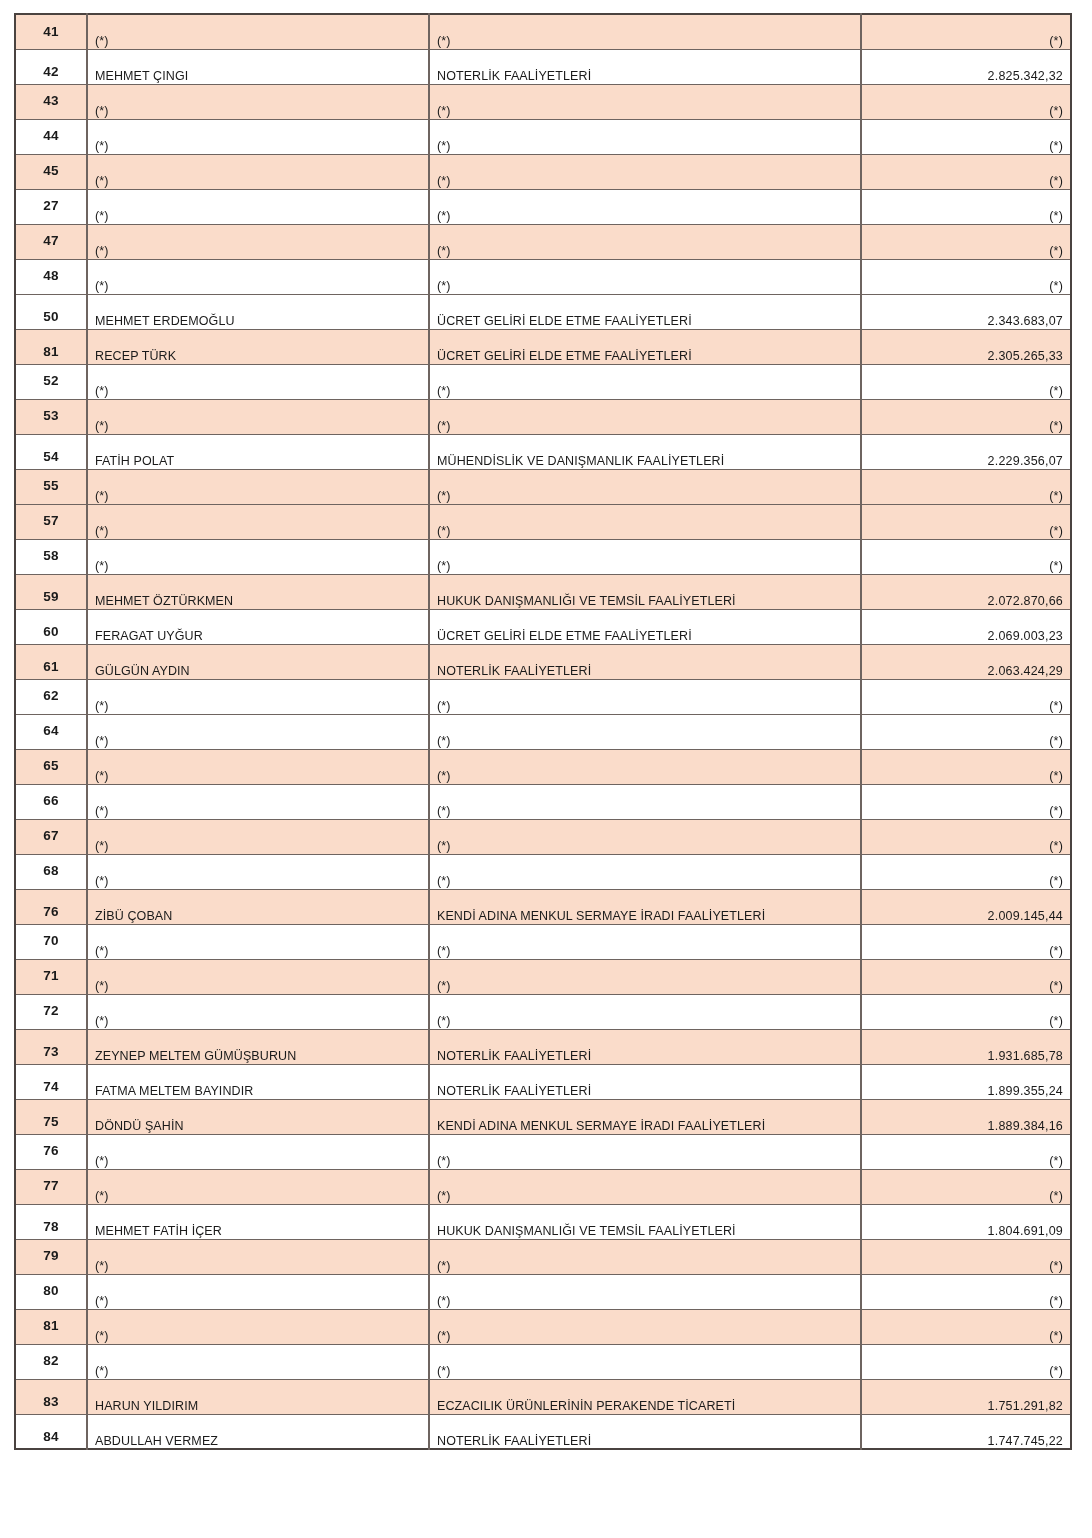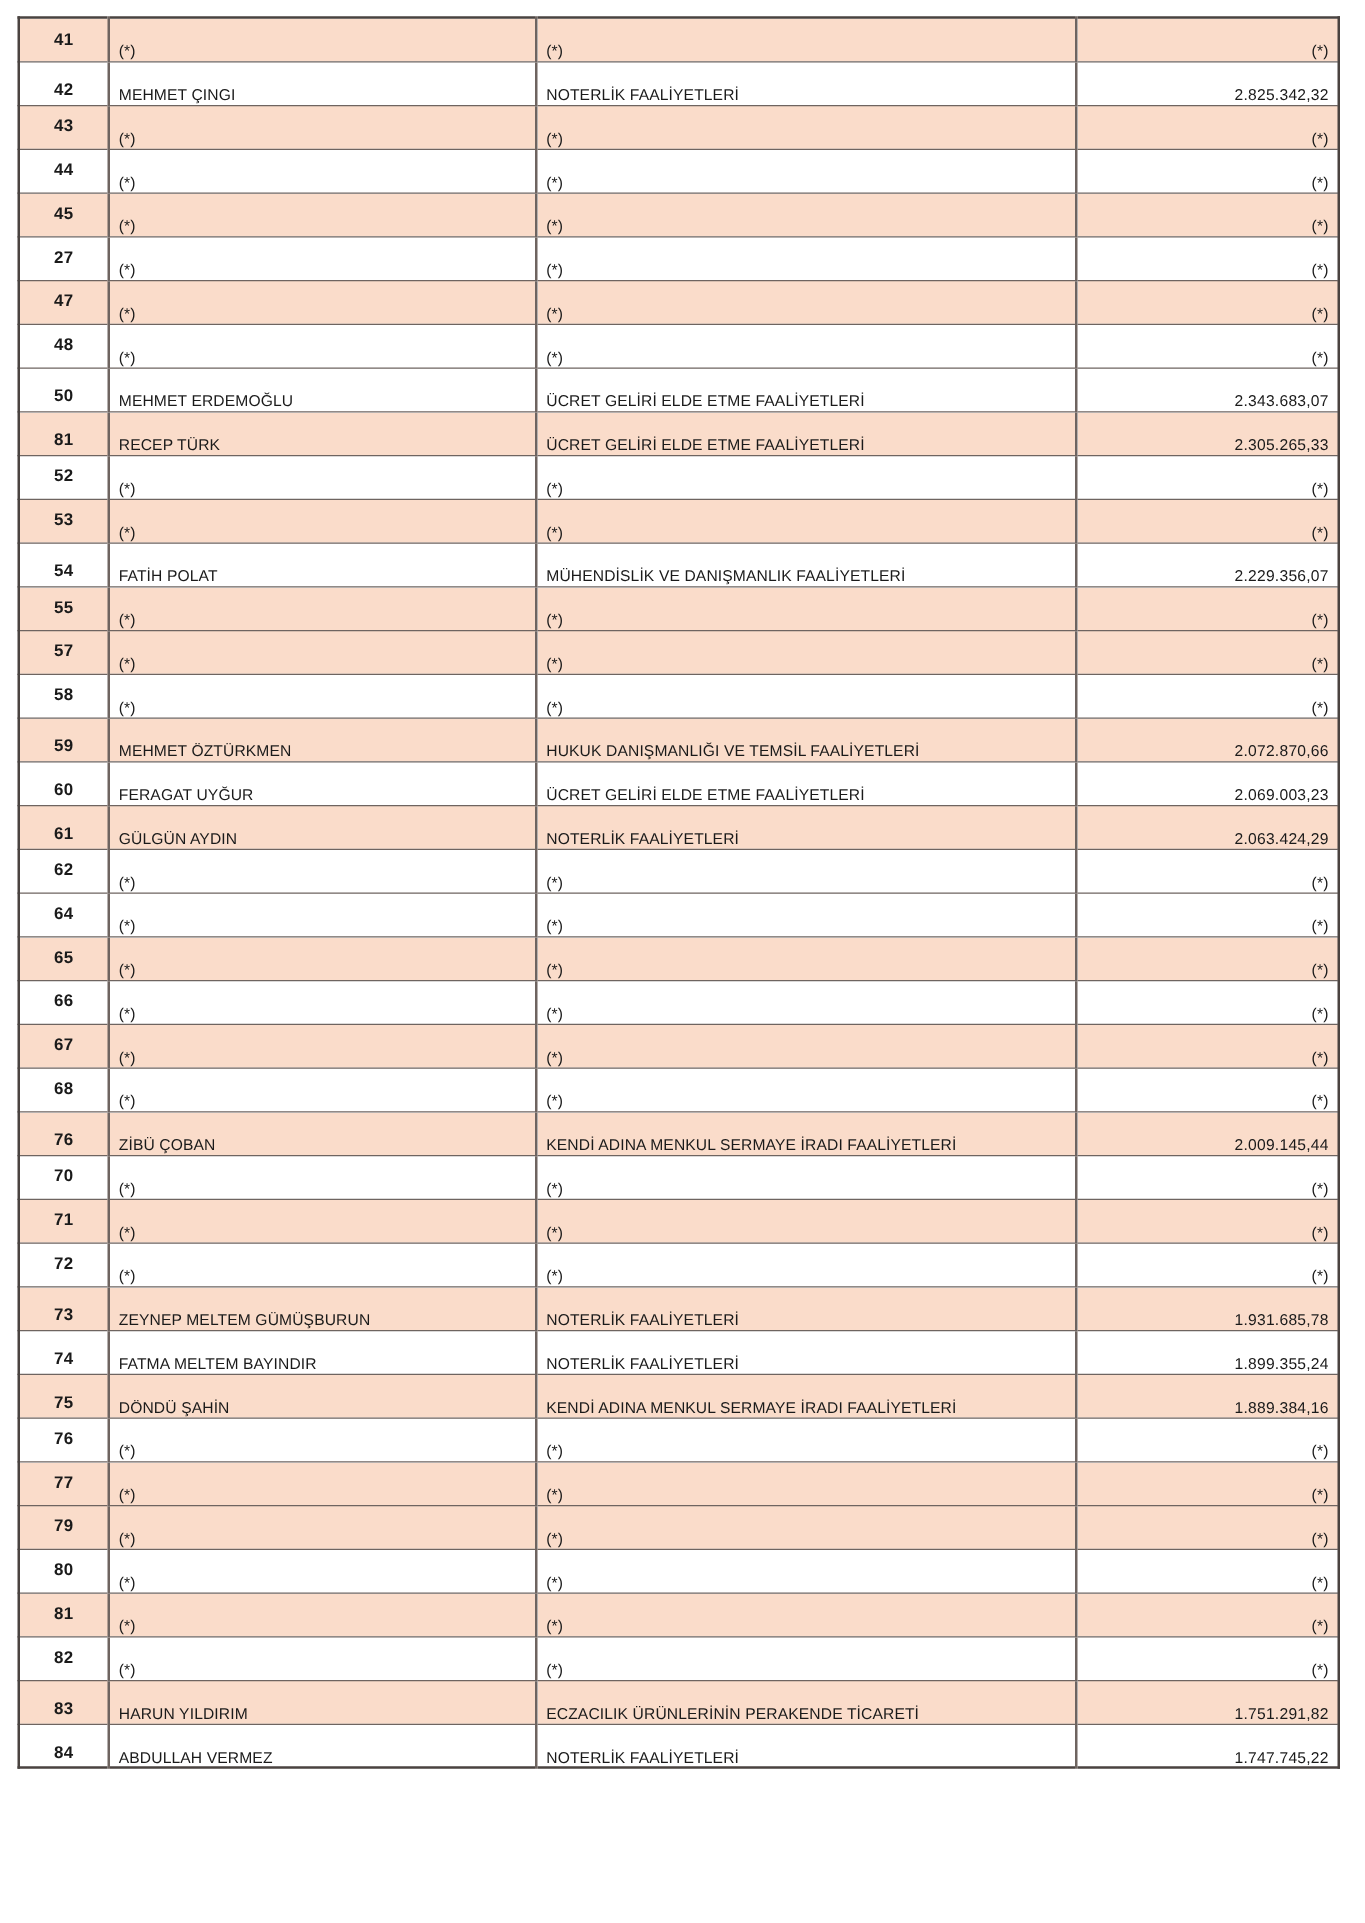--- a/index.html
+++ b/index.html
@@ -284,20 +284,26 @@
             <td class="cell-name">(*)</td>
             <td class="cell-act">(*)</td>
             <td class="cell-amt">(*)</td>
           </tr>
           <tr class="shaded">
             <td class="cell-rank">77</td>
             <td class="cell-name">(*)</td>
             <td class="cell-act">(*)</td>
             <td class="cell-amt">(*)</td>
           </tr>
+          <tr class="plain tall">
+            <td class="cell-rank">78</td>
+            <td class="cell-name">MEHMET FATİH İÇER</td>
+            <td class="cell-act">HUKUK DANIŞMANLIĞI VE TEMSİL FAALİYETLERİ</td>
+            <td class="cell-amt">1.804.691,09</td>
+          </tr>
           <tr class="shaded">
             <td class="cell-rank">79</td>
             <td class="cell-name">(*)</td>
             <td class="cell-act">(*)</td>
             <td class="cell-amt">(*)</td>
           </tr>
           <tr class="plain">
             <td class="cell-rank">80</td>
             <td class="cell-name">(*)</td>
             <td class="cell-act">(*)</td>

